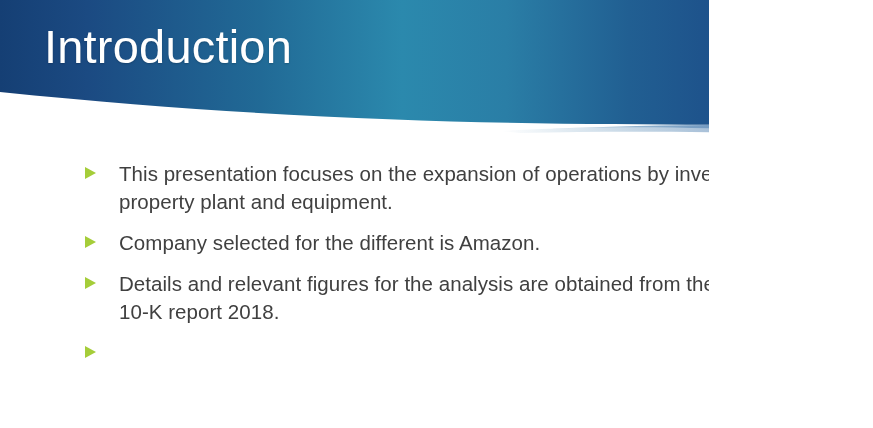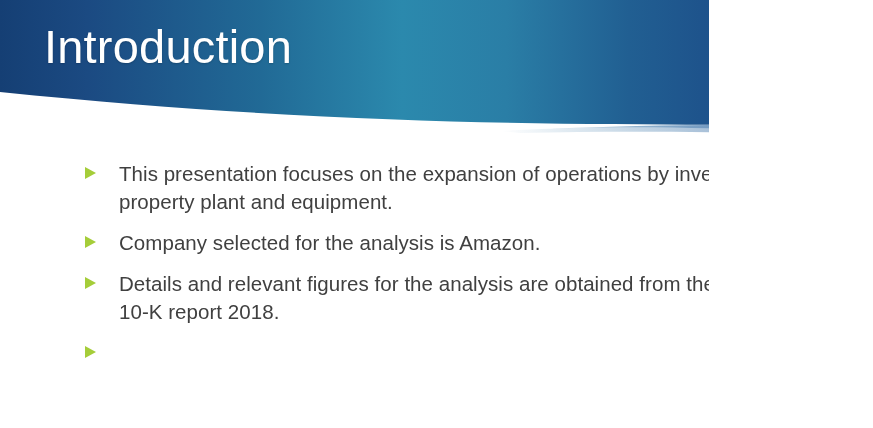--- a/index.html
+++ b/index.html
@@ -132,21 +132,21 @@
       </span>
       <span class="bullet-text">This presentation focuses on the expansion of operations by investing in new property plant and equipment.</span>
     </div>
 
     <div class="bullet-row">
       <span class="bullet-marker">
         <svg width="11" height="12" viewBox="0 0 11 12" xmlns="http://www.w3.org/2000/svg">
           <polygon points="0,0 11,6 0,12" fill="#a5cd39"></polygon>
         </svg>
       </span>
-      <span class="bullet-text">Company selected for the analysis is Amazon.</span>
+      <span class="bullet-text">Company selected for the different is Amazon.</span>
     </div>
 
     <div class="bullet-row">
       <span class="bullet-marker">
         <svg width="11" height="12" viewBox="0 0 11 12" xmlns="http://www.w3.org/2000/svg">
           <polygon points="0,0 11,6 0,12" fill="#a5cd39"></polygon>
         </svg>
       </span>
       <span class="bullet-text">Details and relevant figures for the analysis are obtained from the companies 10-K report 2018.</span>
     </div>

